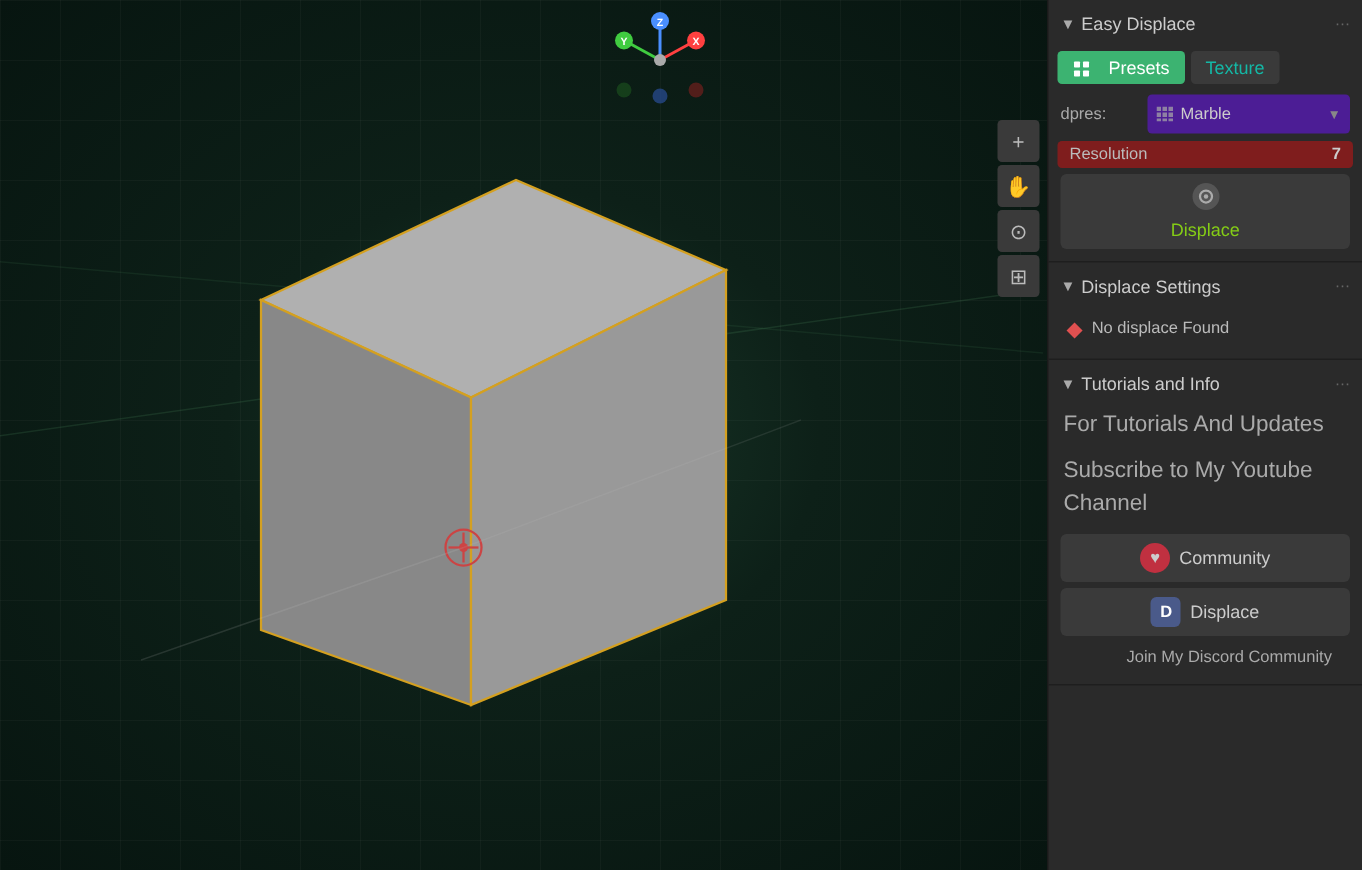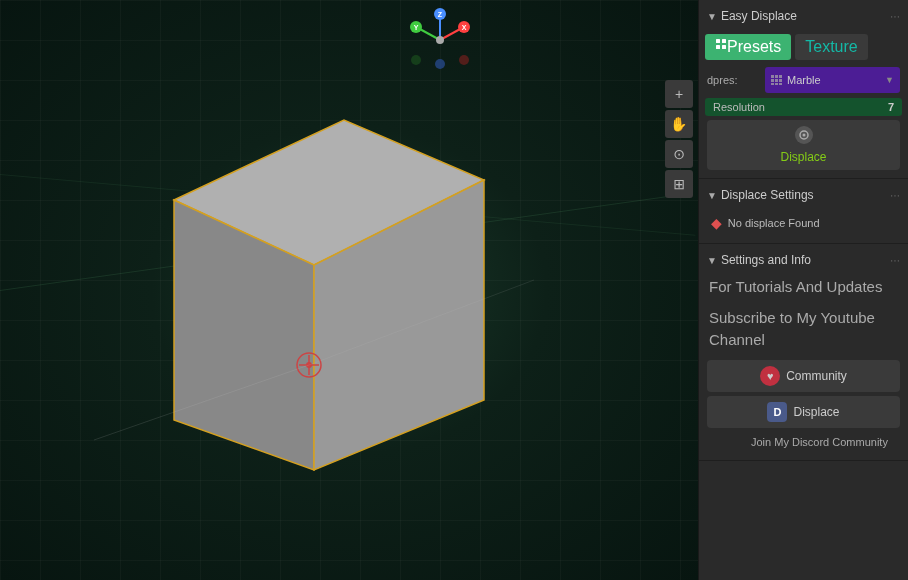--- a/index.html
+++ b/index.html
@@ -147,26 +147,26 @@
     
     .tabs-row {
       display: flex;
       align-items: center;
       padding: 6px 6px 4px;
       gap: 4px;
     }
 
     .tab-btn {
       display: flex;
-      align-items: flex-start;
-      gap: 0;
+      align-items: flex-end;
+      gap: 12px;
       padding: 4px 10px;
       border-radius: 3px;
       cursor: pointer;
-      font-size: 16px;
+      font-size: 12px;
       border: none;
       outline: none;
     }
     .tab-btn.active {
       background: #3cb371;
       color: #fff;
     }
     .tab-btn.inactive {
       background: #3a3a3a;
       color: #14b8a6;
@@ -200,21 +200,21 @@
       justify-content: space-between;
     }
 
     
     .resolution-row {
       display: flex;
       align-items: center;
       justify-content: space-between;
       padding: 3px 8px;
       margin: 2px 6px;
-      background: #14532d;
+      background: #7f1d1d;
       border-radius: 3px;
     }
 
     .resolution-label {
       color: #bbb;
       font-size: 11px;
     }
 
     .resolution-value {
       color: #ccc;
@@ -468,21 +468,21 @@
     <div class="no-displace">
       <span class="diamond-icon">◆</span>
       <span>No displace Found</span>
     </div>
   </div>
 
   <div class="panel-section">
     <div class="section-header">
       <div class="section-header-left">
         <span class="chevron">▼</span>
-        <span>Settings and Info</span>
+        <span>Tutorials and Info</span>
       </div>
       <span class="dots-icon">⋯</span>
     </div>
 
     <div class="tutorial-text">For Tutorials And Updates</div>
     <div class="tutorial-text">Subscribe to My Youtube Channel</div>
 
     <div class="subscribe-btn">
       <div class="heart-icon-bg">♥</div>
       <span>Community</span>

